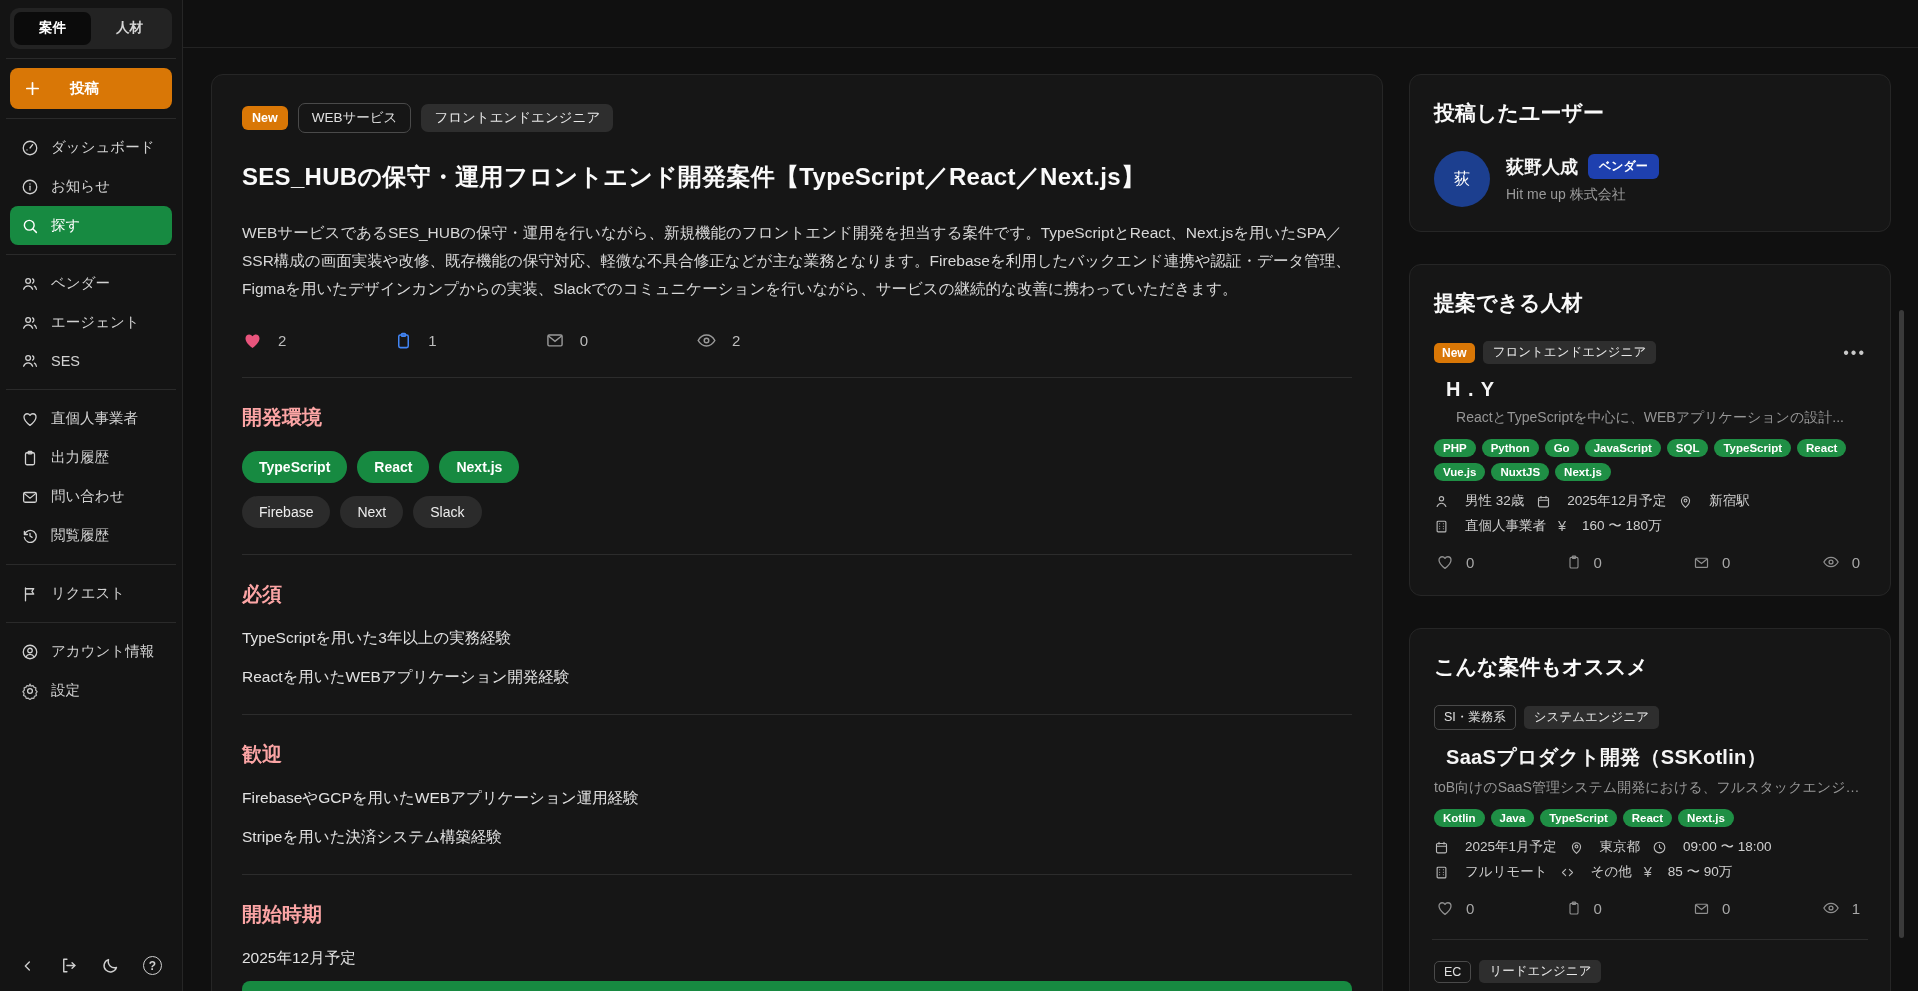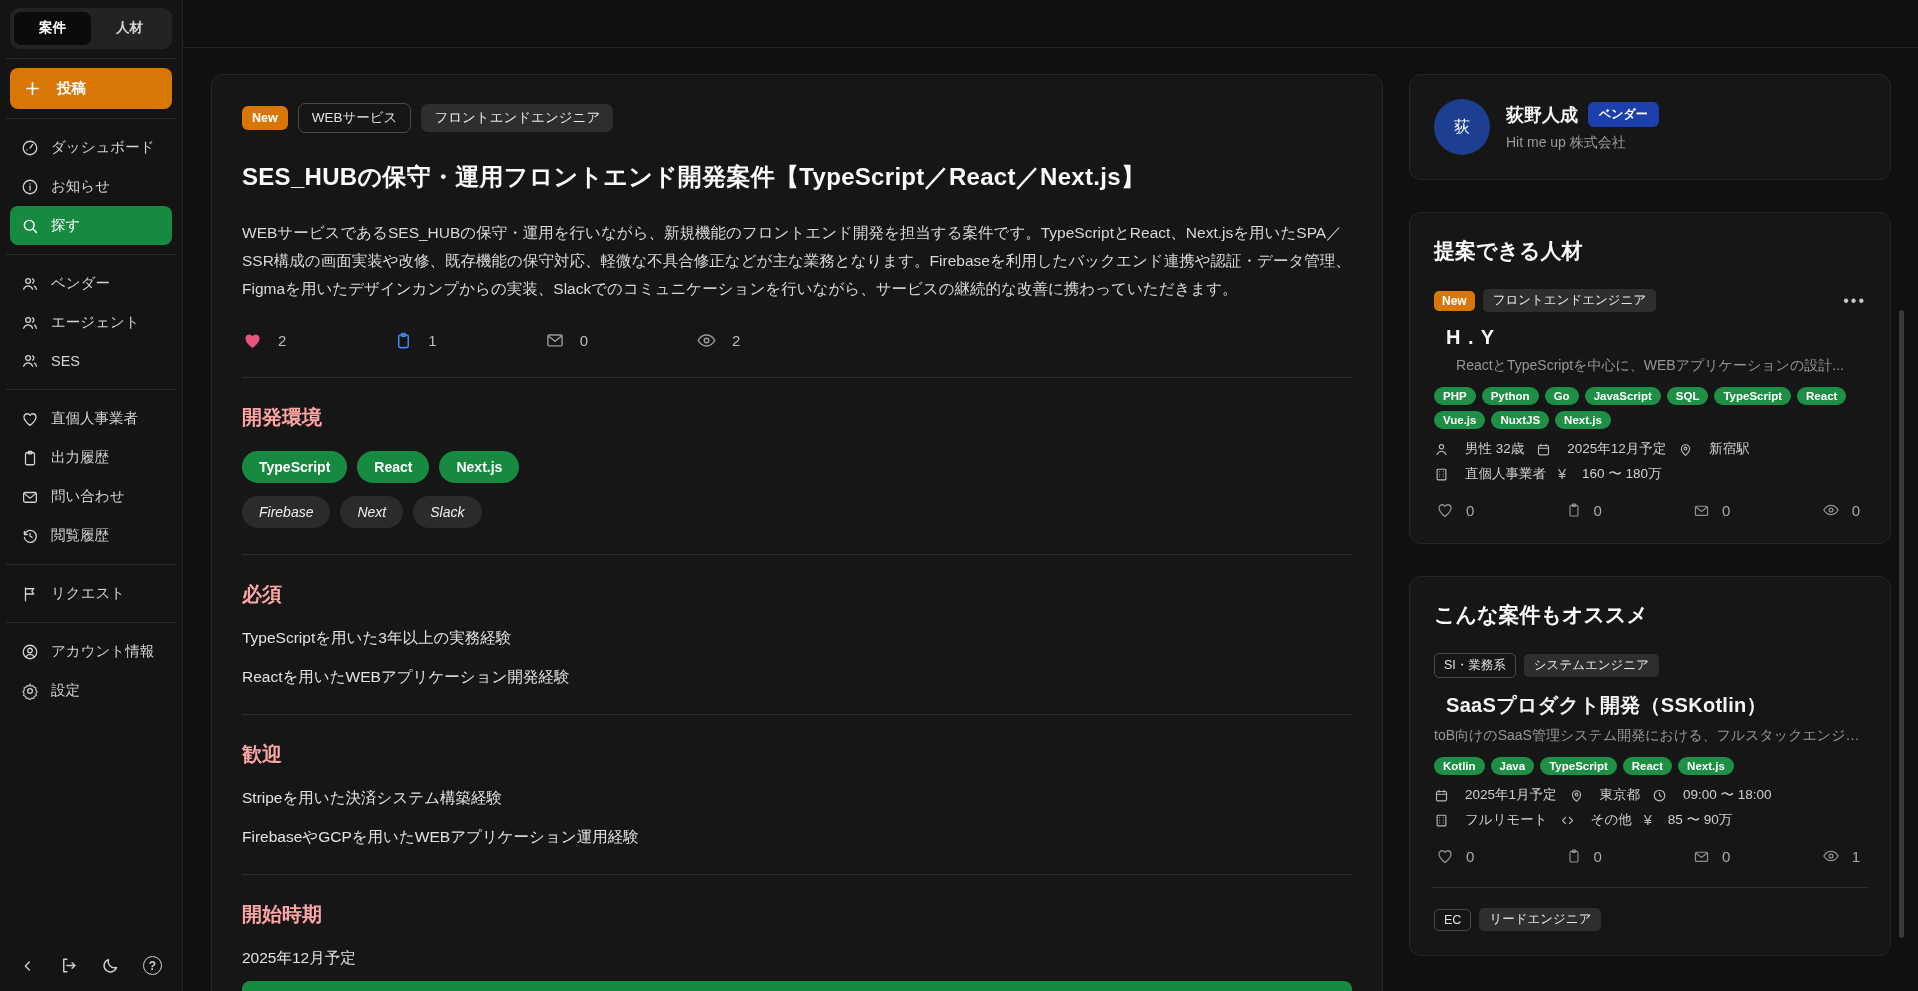--- a/index.html
+++ b/index.html
@@ -20,21 +20,21 @@
   }
   .tab-switch { background:#232323; border-radius:9px; padding:4px; display:flex; }
   .tab {
     flex:1; text-align:center; padding:7px 0 8px; font-size:13.5px;
     border-radius:7px; color:#d6d6d6; cursor:pointer; font-weight:bold;
   }
   .tab.active { background:#0b0b0b; color:#ffffff; }
   .sb-divider { height:1px; background:#2a2a2a; margin:9px -4px; }
   .post-btn {
     background:#d97706; color:#fff; border:none; border-radius:8px;
-    display:flex; align-items:center; gap:16px; padding:11px 14px;
+    display:flex; align-items:center; gap:29px; padding:11px 14px;
     font-size:14.5px; font-weight:bold; cursor:pointer; width:100%;
     font-family:inherit;
   }
   .nav { display:flex; flex-direction:column; }
   .nav-item {
     display:flex; align-items:center; gap:12px; padding:10px 11px;
     color:#d2d2d2; font-size:14.5px; border-radius:8px; cursor:pointer;
     white-space:nowrap;
   }
   .nav-item.active { background:#178a41; color:#fff; }
@@ -85,21 +85,21 @@
   .stat { display:flex; gap:15px; align-items:center; font-size:15px; color:#bdbdbd; }
   .divider { height:1px; background:#2c2c2c; margin:26px 0; }
   .section-h { font-size:20px; font-weight:bold; color:#fca5a5; margin:4px 0 20px; }
   .pill-row { display:flex; gap:10px; margin-bottom:13px; flex-wrap:wrap; }
   .pill-green {
     background:#178a41; color:#fff; border-radius:999px;
     padding:8px 17px; font-size:14px; font-weight:bold;
   }
   .pill-gray {
     background:#2b2b2b; color:#ededed; border-radius:999px;
-    padding:8px 17px; font-size:14px;font-style:italic;
+    padding:8px 17px; font-size:14px;
   }
   .req-line { font-size:15.5px; color:#e2e2e2; margin:18px 0; }
   .start-value { font-size:15.5px; color:#e2e2e2; margin:16px 0 12px; }
   .cta {
     display:block; width:100%; background:#178a41; color:#fff;
     font-size:16px; font-weight:bold; border:none; border-radius:8px;
     padding:14px 0; margin:4px 0 18px; cursor:pointer; text-align:center;
     font-family:inherit;
   }
 
@@ -427,36 +427,37 @@
 
         <p class="req-line">TypeScriptを用いた3年以上の実務経験</p>
             <p class="req-line">Reactを用いたWEBアプリケーション開発経験</p>
           </div>
 
         <div class="divider"></div>
 
         <h2 class="section-h">歓迎</h2>
         <div>
 
-        <p class="req-line">Stripeを用いた決済システム構築経験</p>
-            <p class="req-line">FirebaseやGCPを用いたWEBアプリケーション運用経験</p>
+        <p class="req-line">FirebaseやGCPを用いたWEBアプリケーション運用経験</p>
+            <p class="req-line">Stripeを用いた決済システム構築経験</p>
           </div>
 
         <div class="divider"></div>
 
         <h2 class="section-h">開始時期</h2>
         <p class="start-value">2025年12月予定</p>
 
         <button class="cta">問い合わせる</button>
 
       </article>
 
       <aside class="aside">
 
         <section class="aside-card">
+          <h2 class="aside-h">投稿したユーザー</h2>
           <div class="user-row">
             <div class="avatar">荻</div>
             <div>
               <div class="user-name-row">
                 <span class="user-name">荻野人成</span>
                 <span class="badge-blue">ベンダー</span>
               </div>
               <div class="user-company">Hit me up 株式会社</div>
             </div>
           </div>

